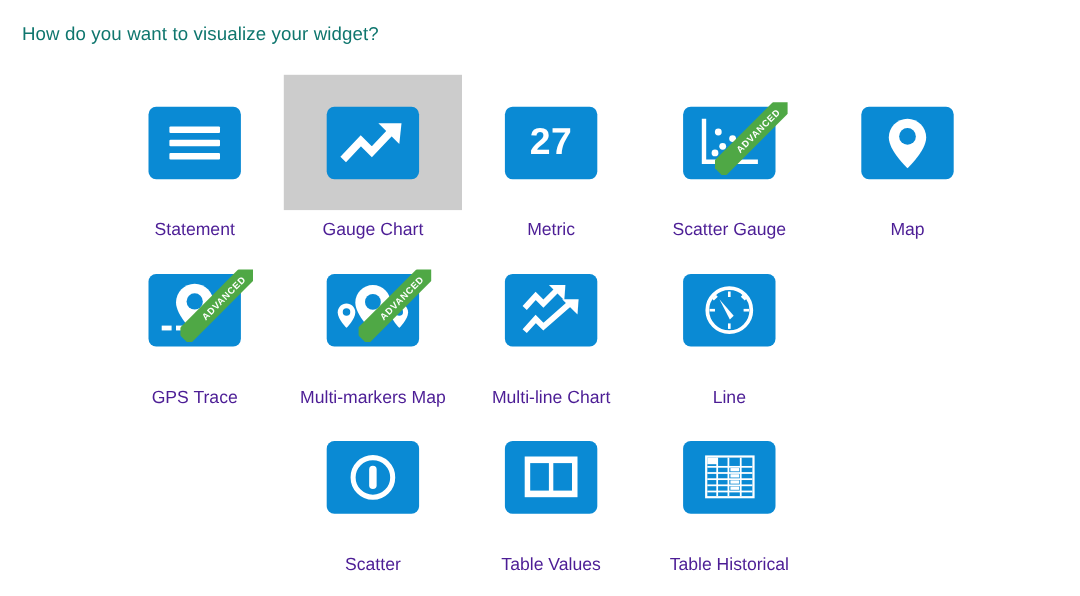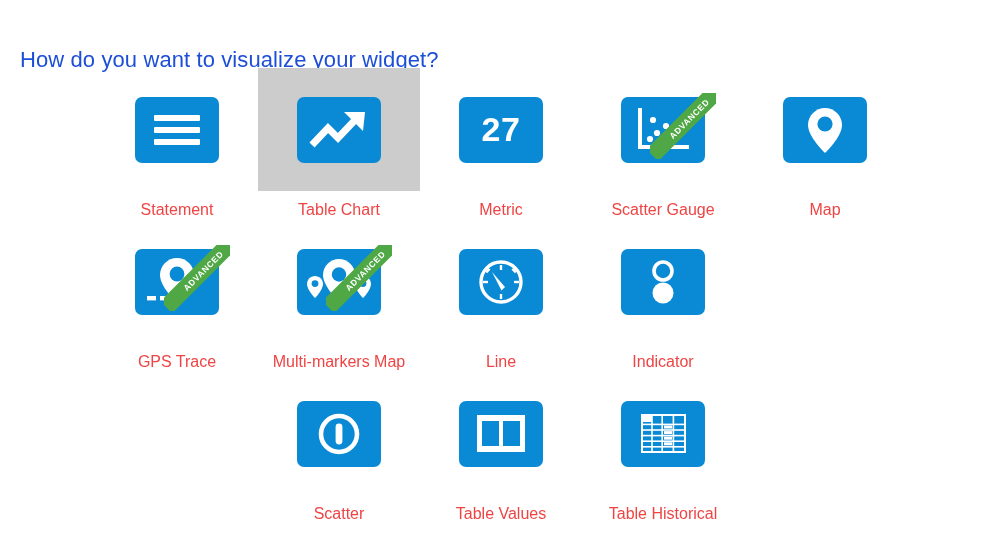--- a/index.html
+++ b/index.html
@@ -17,23 +17,23 @@
   .page {
     position: relative;
     width: 982px;
     height: 542px;
     box-sizing: border-box;
   }
 
   .question {
     position: absolute;
     left: 20px;
-    top: 47px;
-    font-size: 22px;
-    color: #1d4ed8;
+    top: 21px;
+    font-size: 17px;
+    color: #0f766e;
     letter-spacing: 0.1px;
     white-space: nowrap;
   }
 
   .grid {
     position: absolute;
     left: 96px;
     top: 68px;
     width: 810px;
   }
@@ -86,21 +86,21 @@
 
   .icon-box svg {
     display: block;
     width: 84px;
     height: 66px;
   }
 
   .label {
     margin-top: 9px;
     font-size: 16px;
-    color: #ef4444;
+    color: #4c1d95;
     text-align: center;
     white-space: nowrap;
     line-height: 20px;
   }
 
   
   .ribbon {
     position: absolute;
     top: -4px;
     right: -11px;
@@ -174,21 +174,21 @@
         <div class="iconwrap">
           <div class="icon-box">
             <div class="inner">
               <svg viewBox="0 0 84 66" xmlns="http://www.w3.org/2000/svg">
                 <path d="M15 48 L31 31 L41 41 L59 22" fill="none" stroke="#ffffff" stroke-width="7" stroke-linecap="butt" stroke-linejoin="miter"></path>
                 <path d="M47 15 L68 15 L66 34 Z" fill="#ffffff"></path>
               </svg>
             </div>
           </div>
         </div>
-        <div class="label">Table Chart</div>
+        <div class="label">Gauge Chart</div>
       </div>
 
       <div class="cell">
         <div class="iconwrap">
           <div class="icon-box">
             <div class="inner">
               <div class="metric-num">27</div>
             </div>
           </div>
         </div>
@@ -274,20 +274,35 @@
             <div class="ribbon">
               <div class="band">
                   <span>ADVANCED</span>
                 </div>
             </div>
           </div>
         </div>
         <div class="label">Multi-markers Map</div>
       </div>
 
+      <div class="cell">
+        <div class="iconwrap">
+          <div class="icon-box">
+            <div class="inner">
+              <svg viewBox="0 0 84 66" xmlns="http://www.w3.org/2000/svg">
+                <path d="M18 31 L28 20 L35 27 L48 14" fill="none" stroke="#ffffff" stroke-width="5.2" stroke-linecap="butt" stroke-linejoin="miter"></path>
+                <path d="M40 10 L55 10 L54 24 Z" fill="#ffffff"></path>
+                <path d="M18 52 L28 41 L35 48 L60 26" fill="none" stroke="#ffffff" stroke-width="5.2" stroke-linecap="butt" stroke-linejoin="miter"></path>
+                <path d="M52 23 L67 23 L66 37 Z" fill="#ffffff"></path>
+              </svg>
+            </div>
+          </div>
+        </div>
+        <div class="label">Multi-line Chart</div>
+      </div>
 
       <div class="cell">
         <div class="iconwrap">
           <div class="icon-box">
             <div class="inner">
               <svg viewBox="0 0 84 66" xmlns="http://www.w3.org/2000/svg">
                 <circle cx="42" cy="33" r="20" fill="none" stroke="#ffffff" stroke-width="3.4"></circle>
                 <rect x="40.8" y="16" width="2.4" height="5" fill="#ffffff"></rect>
                 <rect x="40.8" y="45" width="2.4" height="5" fill="#ffffff"></rect>
                 <rect x="55" y="31.8" width="5" height="2.4" fill="#ffffff"></rect>
@@ -295,33 +310,20 @@
                 <rect x="52.6" y="20.4" width="5" height="2.4" fill="#ffffff" transform="rotate(45 55.1 21.6)"></rect>
                 <rect x="26.4" y="20.4" width="5" height="2.4" fill="#ffffff" transform="rotate(-45 28.9 21.6)"></rect>
                 <path d="M33 23 L46 38 L42.5 41.5 Z" fill="#ffffff"></path>
               </svg>
             </div>
           </div>
         </div>
         <div class="label">Line</div>
       </div>
 
-      <div class="cell">
-        <div class="iconwrap">
-          <div class="icon-box">
-            <div class="inner">
-              <svg viewBox="0 0 84 66" xmlns="http://www.w3.org/2000/svg">
-                <circle cx="42" cy="22" r="9" fill="none" stroke="#ffffff" stroke-width="3.6"></circle>
-                <circle cx="42" cy="44" r="10.5" fill="#ffffff"></circle>
-              </svg>
-            </div>
-          </div>
-        </div>
-        <div class="label">Indicator</div>
-      </div>
 
     </div>
 
     <div class="row" style="margin-left:162px;">
 
       <div class="cell">
         <div class="iconwrap">
           <div class="icon-box">
             <div class="inner">
               <svg viewBox="0 0 84 66" xmlns="http://www.w3.org/2000/svg">

